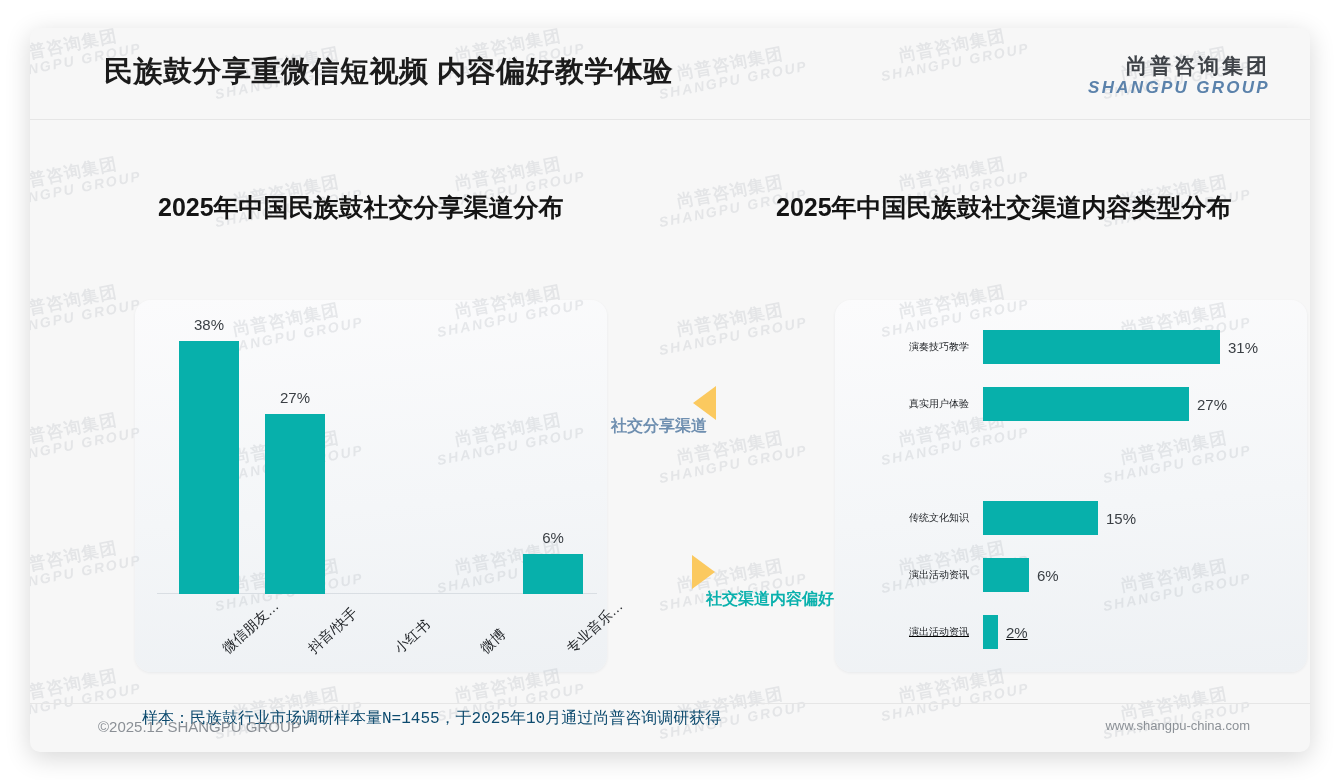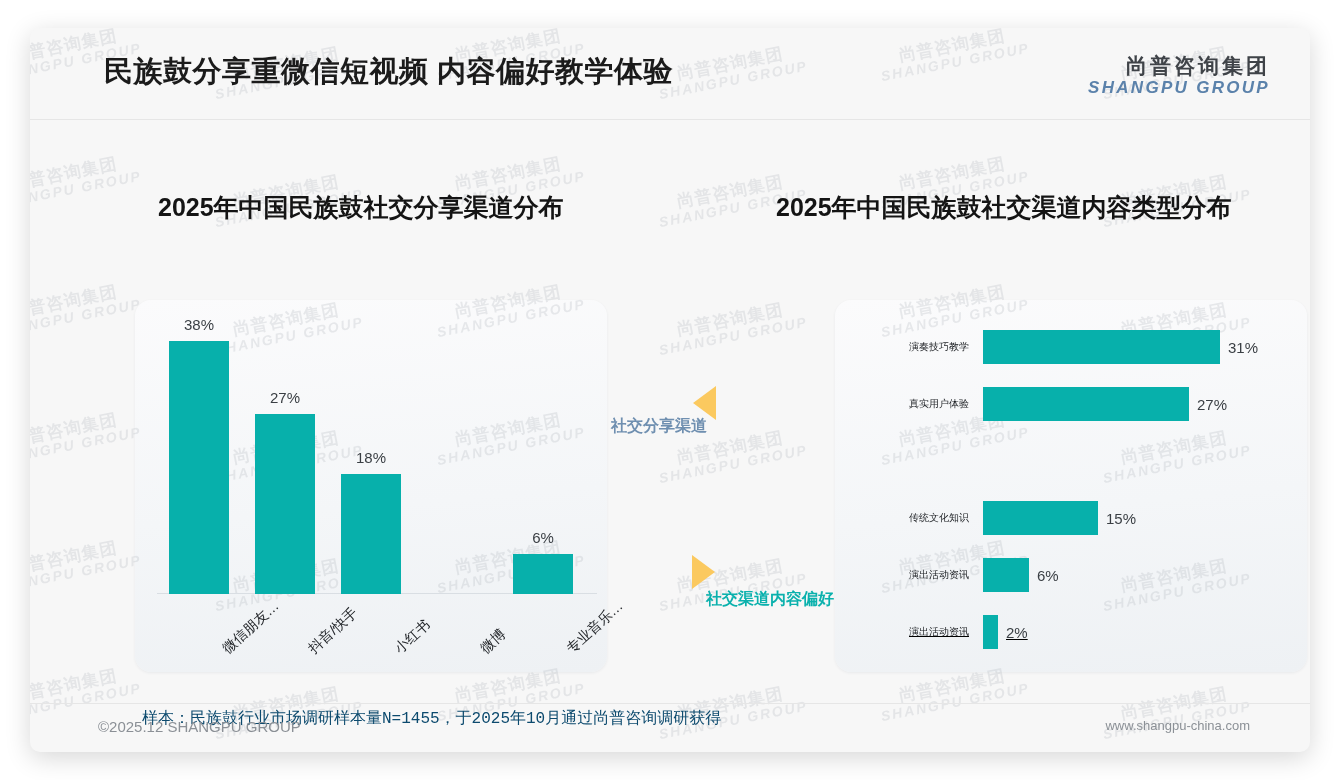--- a/index.html
+++ b/index.html
@@ -118,21 +118,21 @@
   #col-chart {
     position: absolute;
     left: 105px;
     top: 272px;
     width: 472px;
     height: 372px;
     z-index: 4;
   }
   .col-plot {
     position: absolute;
-    left: 22px;
+    left: 32px;
     bottom: 78px;
     width: 440px;
     height: 280px;
   }
   .col-axis {
     position: absolute;
     left: 22px;
     right: 10px;
     bottom: 78px;
     height: 1px;
@@ -441,24 +441,20 @@
     <div id="col-chart">
       <div class="col-axis"></div>
       <div class="col-plot" id="col-plot">
           <div class="col-item" style="left: 12px;">
             <div class="col-bar" style="height: 253px; background: rgb(7, 176, 171);"></div>
             <div class="col-val" style="bottom: 261px;">38%</div>
           </div>
           <div class="col-item" style="left: 98px;">
             <div class="col-bar" style="height: 180px; background: rgb(7, 176, 171);"></div>
             <div class="col-val" style="bottom: 188px;">27%</div>
-          </div>
-          <div class="col-item" style="left: 184px;">
-            <div class="col-bar" style="height: 120px; background: rgb(7, 176, 171);"></div>
-            <div class="col-val" style="bottom: 128px;">18%</div>
           </div>
           <div class="col-item" style="left: 356px;">
             <div class="col-bar" style="height: 40px; background: rgb(7, 176, 171);"></div>
             <div class="col-val" style="bottom: 48px;">6%</div>
           </div>
         </div>
     <div class="col-lab" style="left: 90px; width: 0px;">微信朋友…</div>
         <div class="col-lab" style="left: 176px; width: 0px;">抖音/快手</div>
         <div class="col-lab" style="left: 262px; width: 0px;">小红书</div>
         <div class="col-lab" style="left: 348px; width: 0px;">微博</div>

